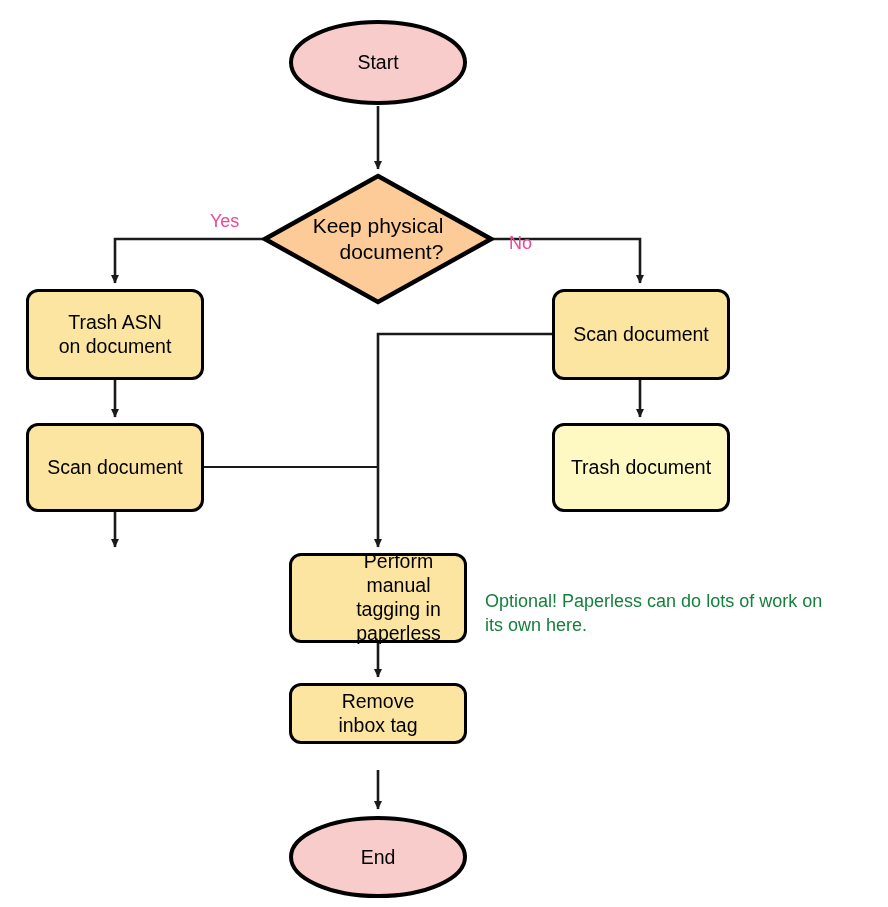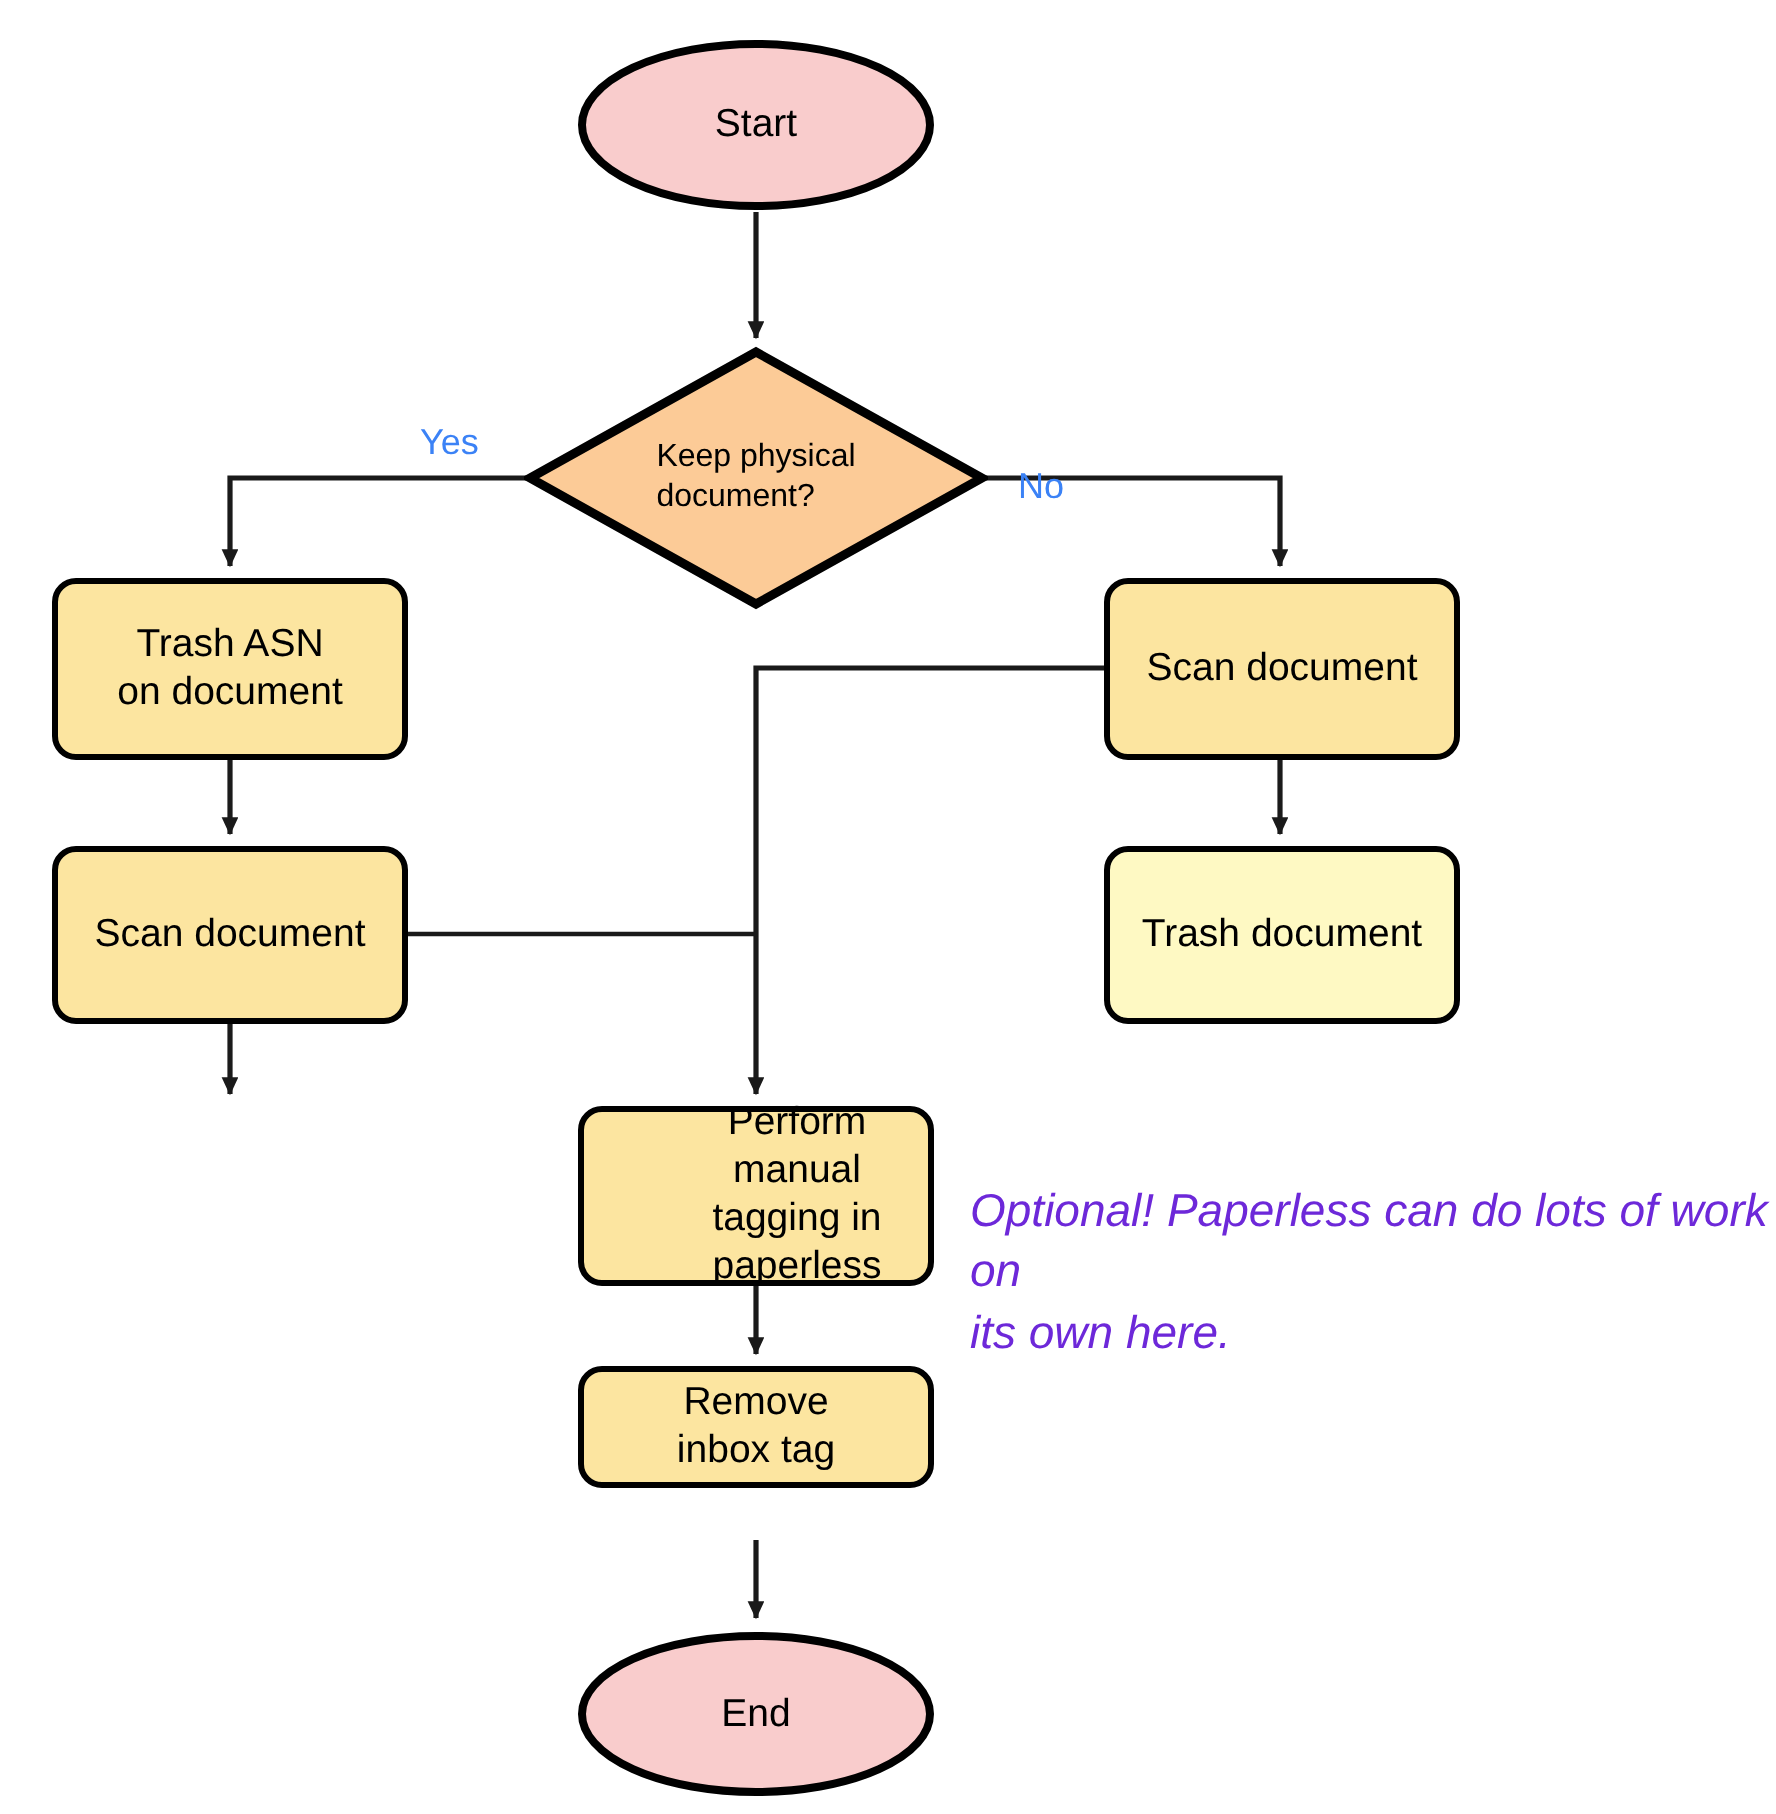--- a/index.html
+++ b/index.html
@@ -68,37 +68,36 @@
   }
   .decision-label {
     position: absolute;
     left: 0;
     top: 0;
     width: 100%;
     height: 100%;
     display: flex;
     align-items: center;
     justify-content: center;
-    text-align: left;
-    font-size: 16px;
+    text-align: right;
+    font-size: 21px;
     color: #000000;
     line-height: 1.22;
     white-space: pre-line;
   }
   .edge-label {
     position: absolute;
     font-size: 18px;
-    color: #3b82f6;
+    color: #ec4899;
     white-space: nowrap;
   }
   .annotation {
     position: absolute;
-    font-size: 23px;
-    font-style: italic;
-    color: #6d28d9;
+    font-size: 18px;
+    color: #15803d;
     line-height: 1.32;
     white-space: pre-line;
   }
 </style>
 </head>
 <body>
 
 <div id="canvas">
 
   <svg id="edges" viewBox="0 0 888 907" width="888" height="907" aria-hidden="true">

